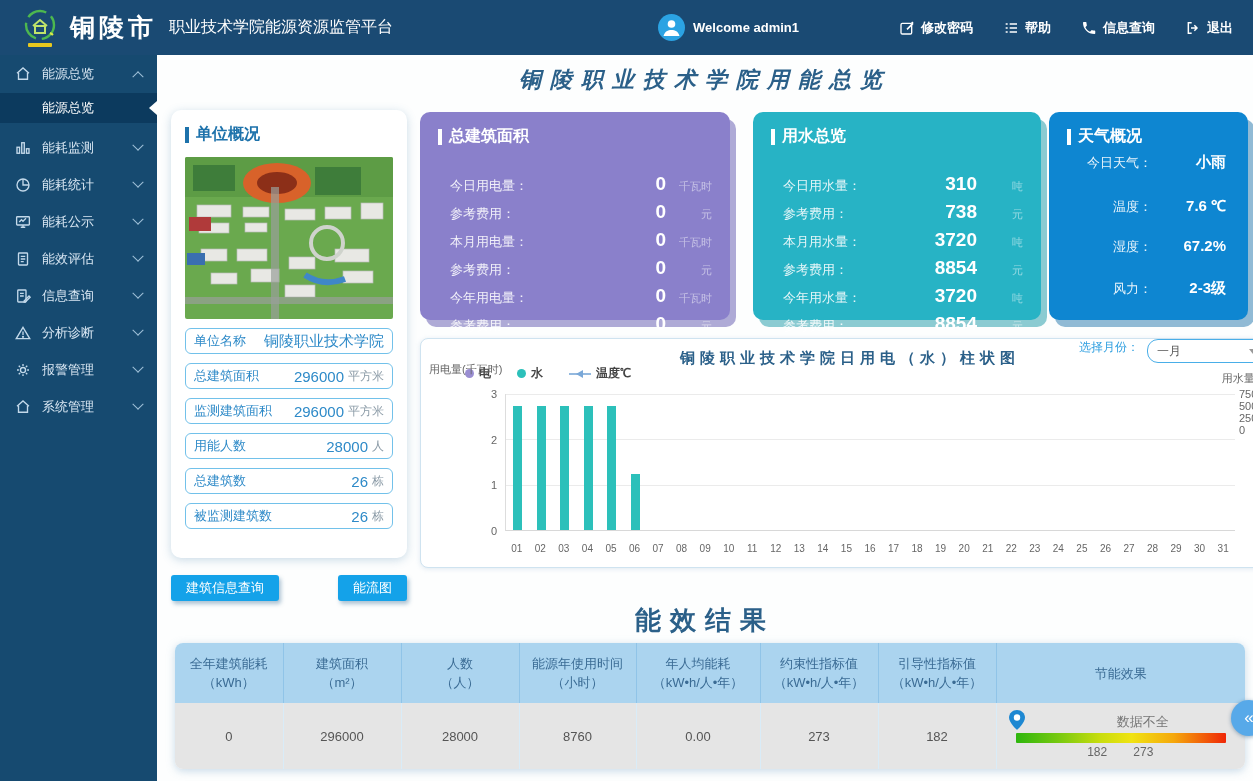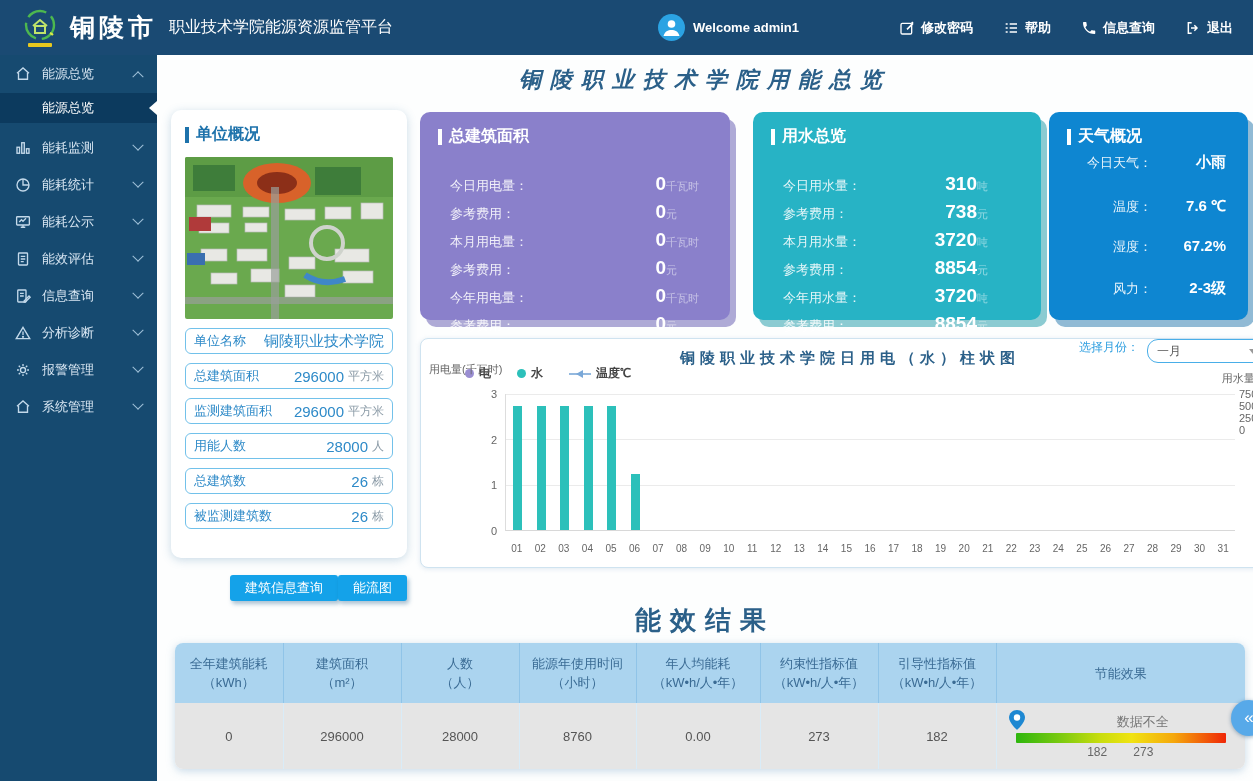--- a/index.html
+++ b/index.html
@@ -41,37 +41,37 @@
 
   
   .unit-card{position:absolute;left:14px;top:55px;width:236px;height:448px;background:#fff;
              border-radius:10px;box-shadow:0 2px 10px rgba(70,125,170,.28);box-sizing:border-box;padding:14px;}
   .campus{margin-top:12px;border-radius:2px;display:block;}
   .ufield{height:26px;border:1px solid #72c1ea;border-radius:6px;display:flex;align-items:center;
           box-sizing:border-box;padding:0 8px;margin-top:9px;font-size:13px;background:#fff;}
   .f-label{color:#2e8ac8;flex:1;}
   .f-value{color:#2e8ac8;font-size:15px;}
   .f-unit{color:#8a9aa6;font-size:12px;margin-left:4px;}
-  .btn-row{position:absolute;left:14px;top:520px;width:236px;display:flex;justify-content:flex-end;}
+  .btn-row{position:absolute;left:14px;top:520px;width:236px;display:flex;justify-content:space-between;}
   .blue-btn{background:#14a2e9;color:#fff;font-size:13px;border:none;border-radius:3px;
             padding:4px 15px;cursor:pointer;box-shadow:2px 3px 4px rgba(20,80,130,.35);}
 
   
   .stat-card{position:absolute;top:57px;height:208px;border-radius:10px;box-sizing:border-box;
              padding:14px 18px;color:#fff;}
   .stat-card .card-title{color:#fff;}
   .stat-card .card-title:before{background:#fff;}
   .stat-card.purple{left:263px;width:310px;background:#8a80cb;box-shadow:6px 7px 0 rgba(109,100,180,.55);}
   .stat-card.teal{left:596px;width:288px;background:#27b3c5;box-shadow:6px 7px 0 rgba(26,151,166,.5);}
   .stat-card.blue{left:892px;width:199px;background:#0e86d1;box-shadow:6px 7px 0 rgba(10,105,165,.45);}
   .srow{display:flex;align-items:baseline;height:26px;margin-top:2px;}
   .s-label{font-size:13px;color:rgba(255,255,255,.88);padding-left:12px;}
   .s-spacer{flex:1;}
   .s-value{font-size:19px;font-weight:bold;}
-  .s-unit{width:46px;text-align:left;font-size:11px;color:rgba(255,255,255,.5);margin-top:22px;}
+  .s-unit{width:46px;text-align:right;font-size:11px;color:rgba(255,255,255,.5);margin-top:22px;}
   .wrow{display:flex;align-items:baseline;height:39px;margin-top:3px;}
   .w-label{flex:1;text-align:right;font-size:13px;color:rgba(255,255,255,.9);}
   .w-value{width:74px;text-align:right;font-size:15px;font-weight:bold;padding-right:4px;}
 
   
   .chart-card{position:absolute;left:263px;top:283px;width:860px;height:230px;background:#fff;
               border:1px solid #cfe3f0;border-radius:8px;box-shadow:0 1px 5px rgba(120,160,195,.22);box-sizing:border-box;}
   .chart-title{position:absolute;top:10px;left:0;right:0;text-align:center;color:#2b6089;
                font-size:15px;font-weight:bold;letter-spacing:5px;}
   .month-box{position:absolute;top:0;right:12px;display:flex;align-items:flex-start;gap:8px;}

